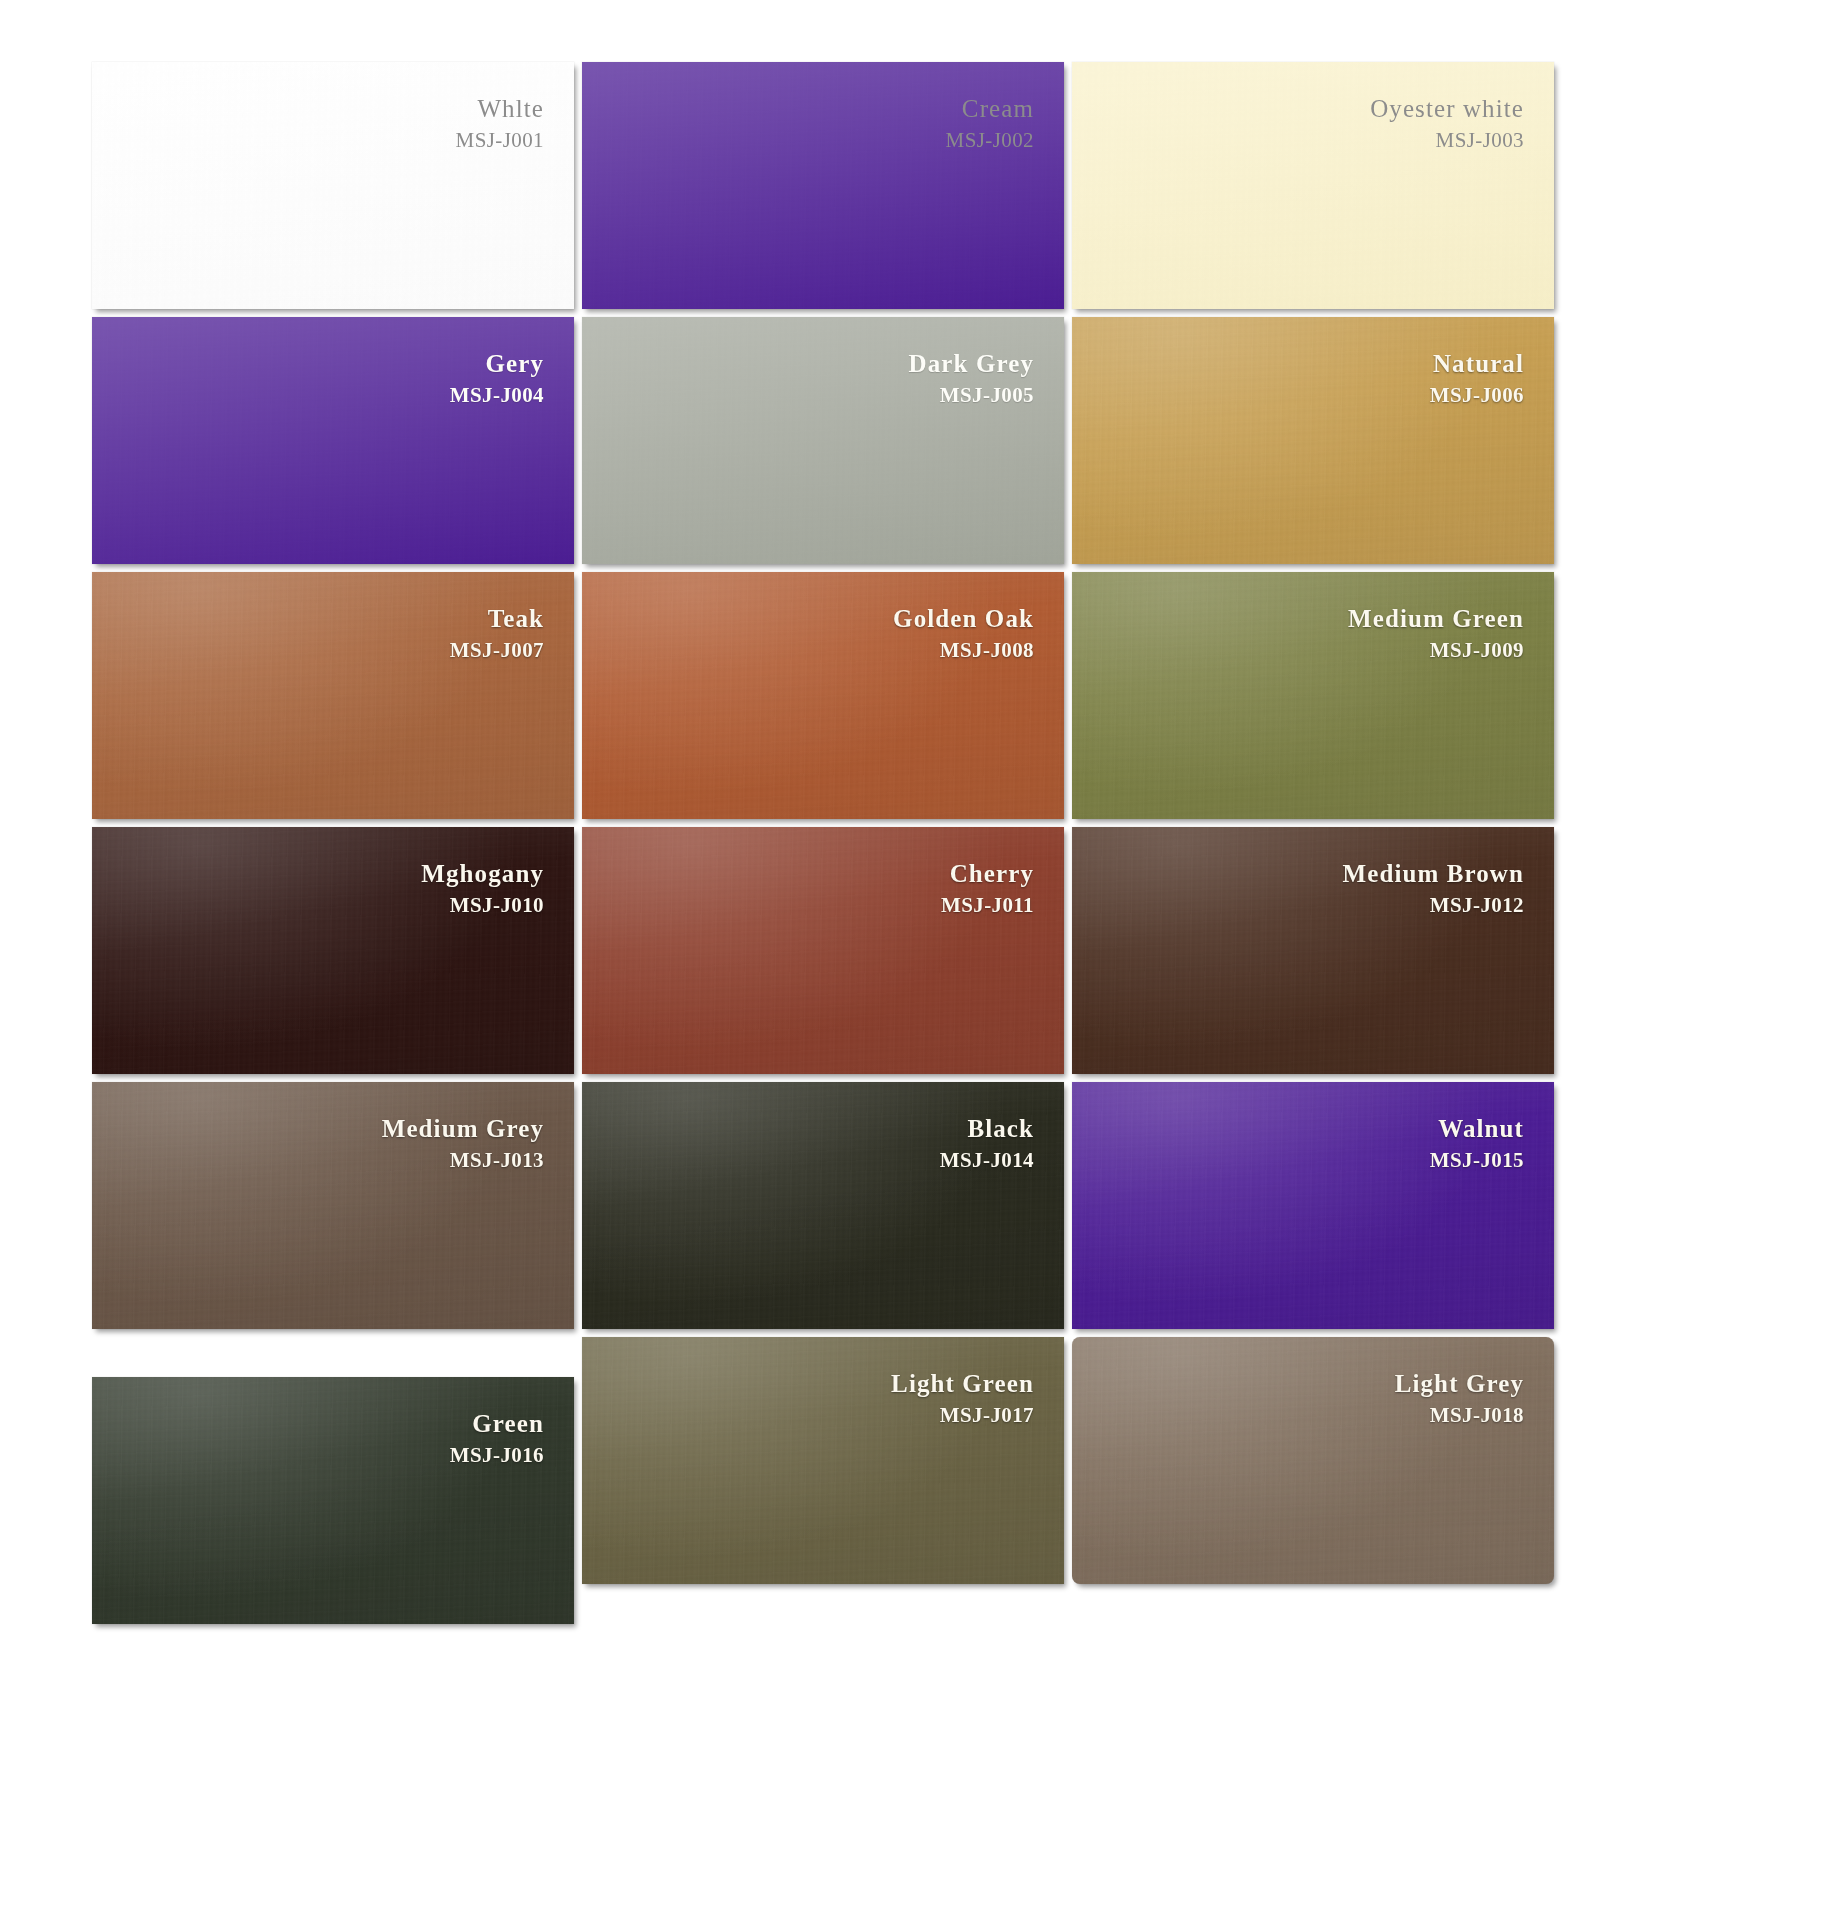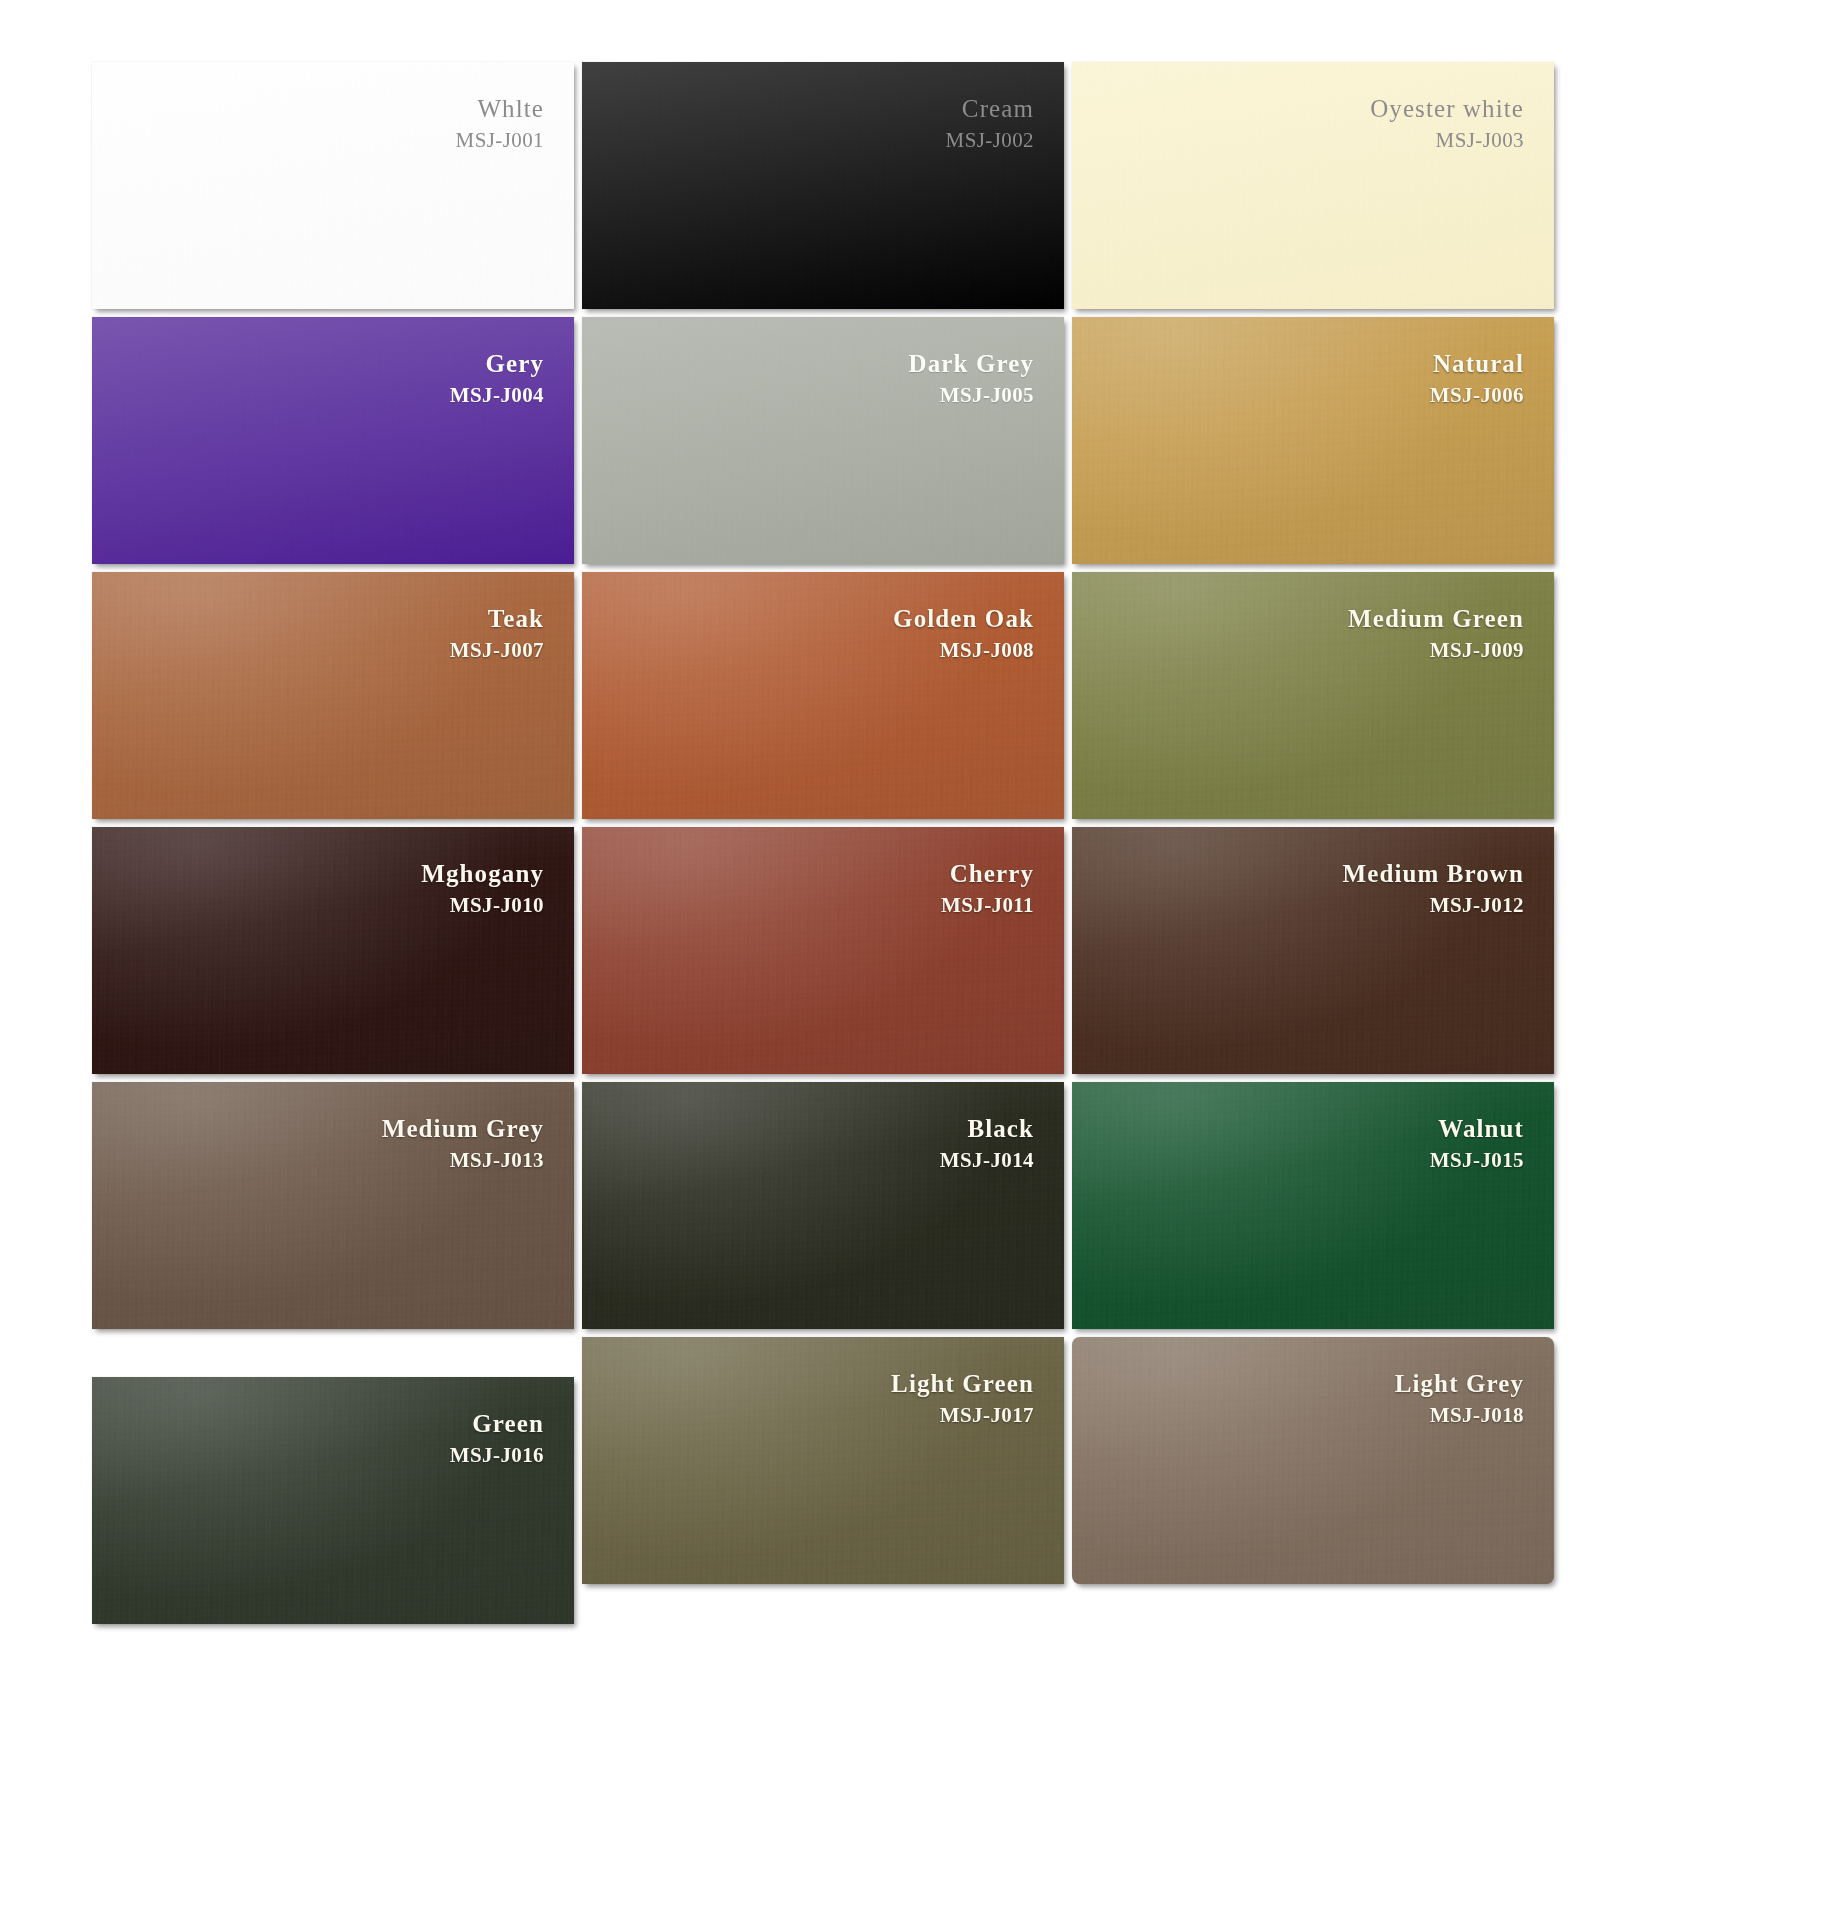--- a/index.html
+++ b/index.html
@@ -150,21 +150,21 @@
         <div class="swatch tone-light flat" style="background: rgb(255, 255, 255);">
           <div class="texture"></div>
           <div class="sheen"></div>
           <div class="swatch-label">
             <span class="swatch-name">Whlte</span>
             <span class="swatch-code">MSJ-J001</span>
           </div>
         </div>
       </div>
       <div class="swatch-cell">
-        <div class="swatch tone-light flat" style="background: #000000;">
+        <div class="swatch tone-light flat" style="background: #4c1d95;">
           <div class="texture"></div>
           <div class="sheen"></div>
           <div class="swatch-label">
             <span class="swatch-name">Cream</span>
             <span class="swatch-code">MSJ-J002</span>
           </div>
         </div>
       </div>
       <div class="swatch-cell">
         <div class="swatch tone-light flat" style="background: rgb(250, 242, 203);">
@@ -280,21 +280,21 @@
         <div class="swatch tone-dark" style="background: rgb(42, 43, 31);">
           <div class="texture"></div>
           <div class="sheen"></div>
           <div class="swatch-label">
             <span class="swatch-name">Black</span>
             <span class="swatch-code">MSJ-J014</span>
           </div>
         </div>
       </div>
       <div class="swatch-cell">
-        <div class="swatch tone-dark" style="background: #14532d; padding-left: 27px;">
+        <div class="swatch tone-dark" style="background: #4c1d95; padding-left: 27px;">
           <div class="texture"></div>
           <div class="sheen"></div>
           <div class="swatch-label">
             <span class="swatch-name">Walnut</span>
             <span class="swatch-code">MSJ-J015</span>
           </div>
         </div>
       </div>
       <div class="swatch-cell">
         <div class="swatch tone-dark" style="background: rgb(49, 57, 44); margin-top: 40px;">

